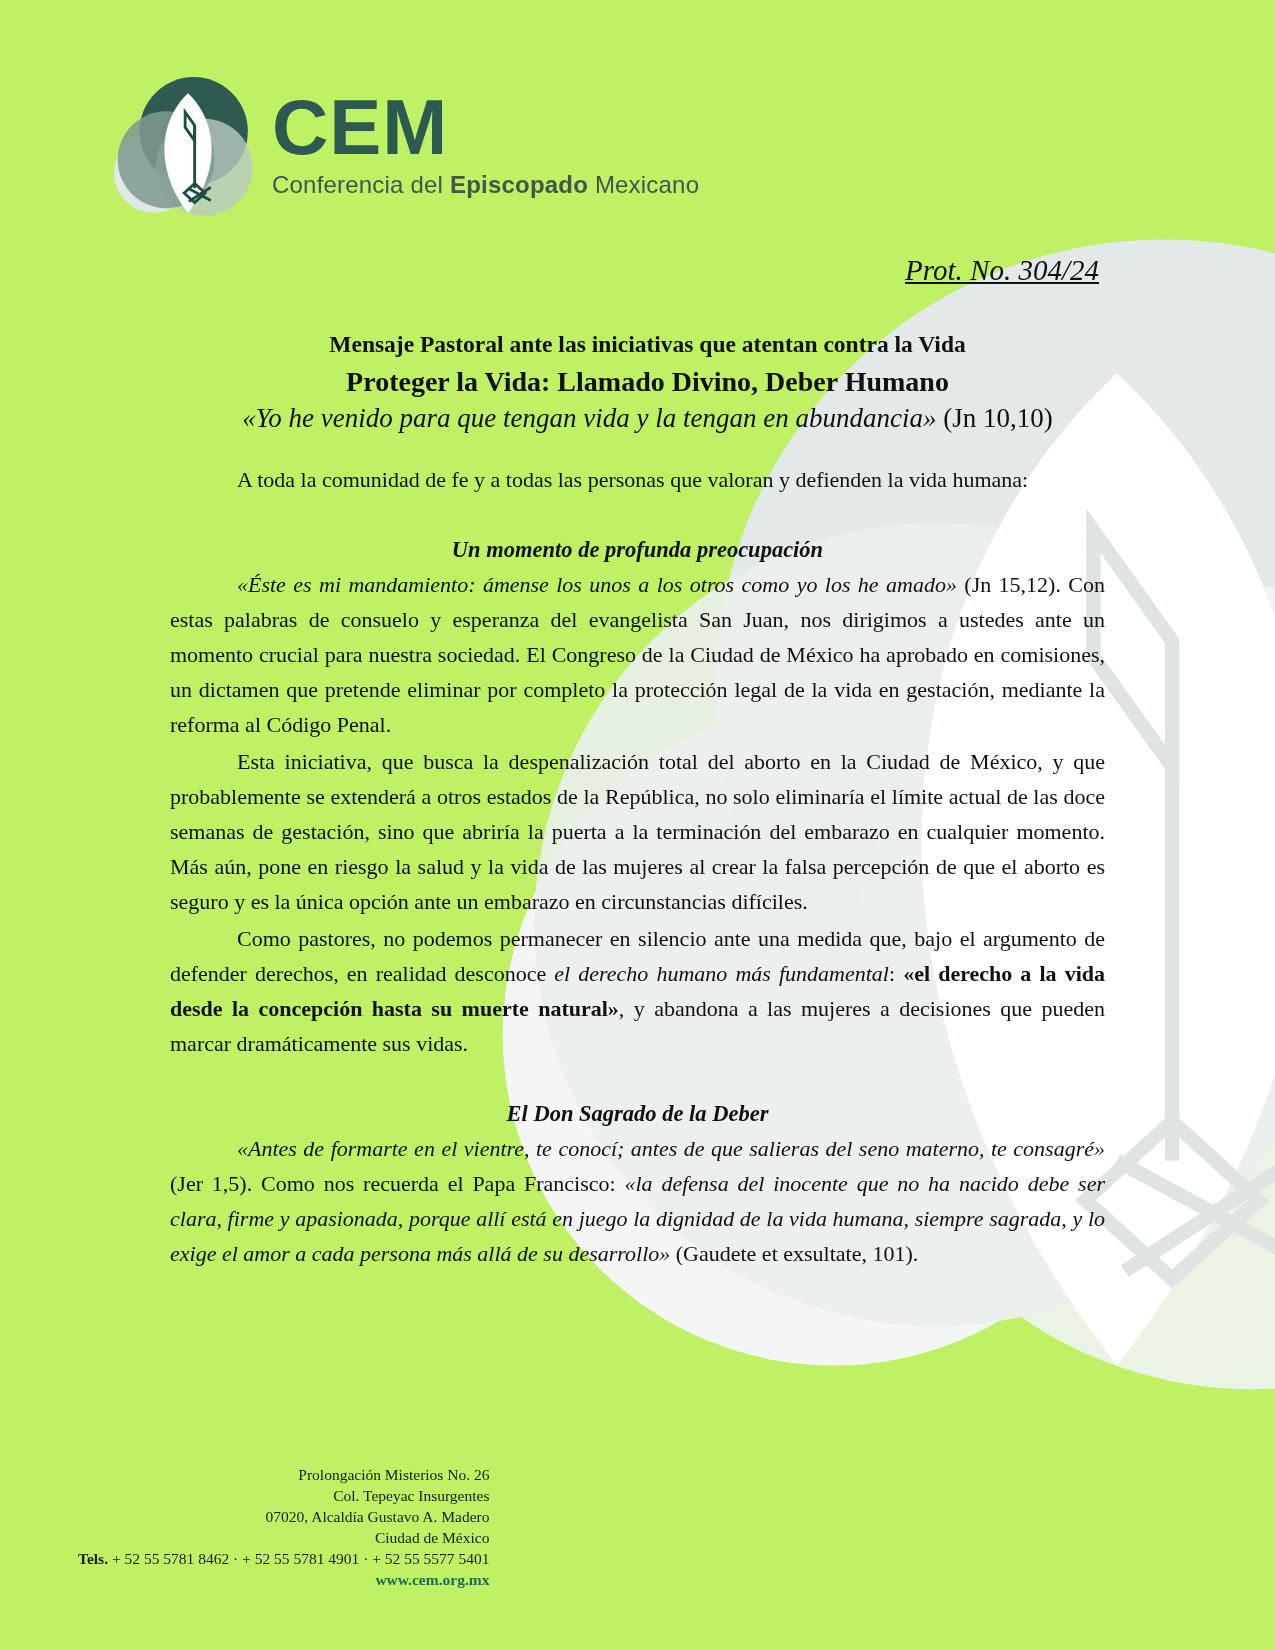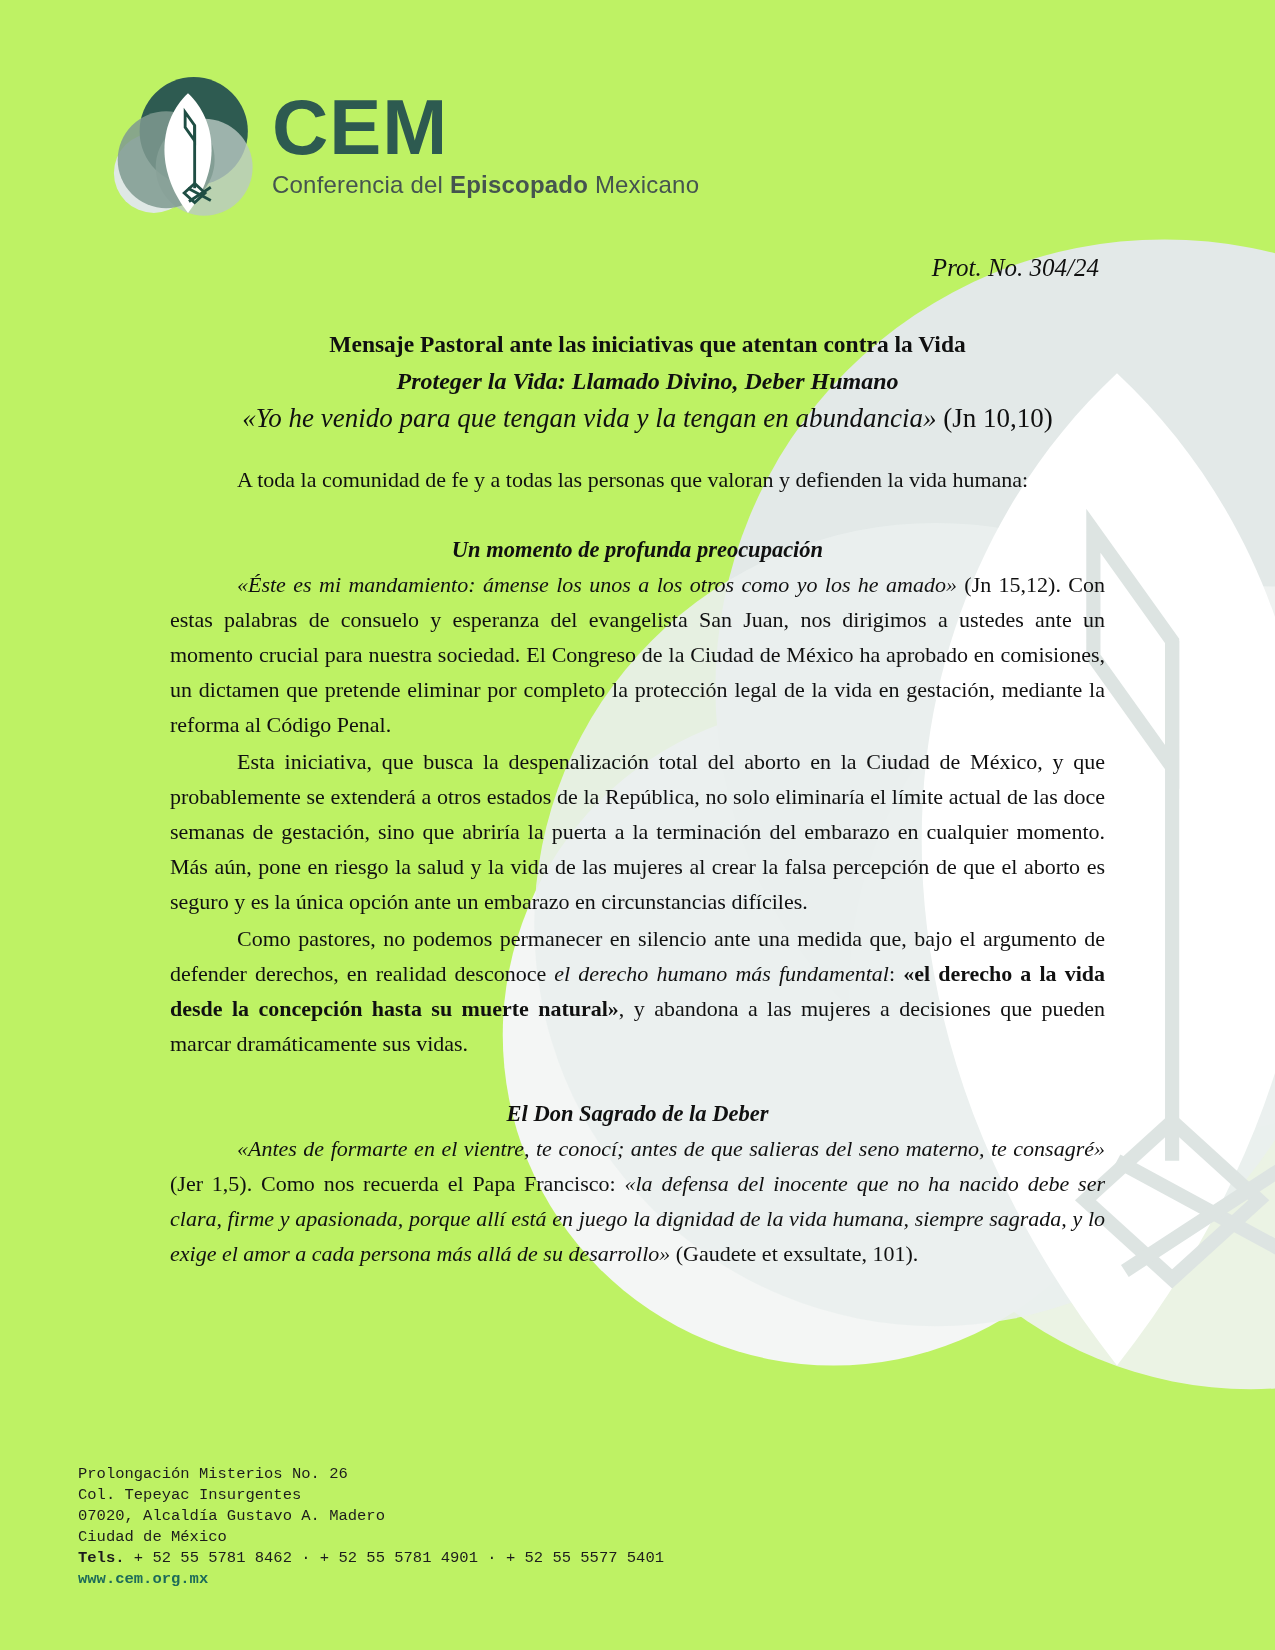--- a/index.html
+++ b/index.html
@@ -12,38 +12,38 @@
   
   .watermark{position:absolute;left:487px;top:200px;width:1260px;height:1197px;z-index:0;}
   
   .logo-row{position:absolute;left:112px;top:72px;display:flex;align-items:center;z-index:2;}
   .logo-mark{width:152px;height:145px;flex:none;}
   .logo-text{margin-left:8px;font-family:"Liberation Sans",sans-serif;}
   .logo-cem{font-size:78px;font-weight:bold;color:var(--brand);line-height:.95;letter-spacing:1px;}
   .logo-tagline{font-size:24px;color:#45544f;margin-top:7px;letter-spacing:.2px;}
   
   .prot{position:absolute;left:170px;right:176px;top:254px;text-align:right;
-        font-style:italic;font-size:25px;z-index:1;}
+        font-style:italic;font-size:29px;z-index:1;text-decoration:underline;}
   
   .title-block{position:absolute;left:180px;width:935px;top:326px;text-align:center;
                line-height:37px;z-index:1;}
   .doc-title{font-weight:bold;font-size:23.5px;}
-  .doc-subtitle{font-weight:bold;font-style:italic;font-size:24px;}
+  .doc-subtitle{font-weight:bold;font-size:28px;}
   .doc-epigraph{font-size:27px;}
   
   .doc-body{position:absolute;left:170px;width:935px;top:462px;z-index:1;
             font-size:22px;line-height:35px;text-align:justify;}
   .body-paragraph{margin:0 0 2px 0;text-indent:67px;}
   .section-heading{margin:35px 0 0 0;font-size:22.5px;font-weight:bold;font-style:italic;
                    text-align:center;line-height:35px;}
   .it{font-style:italic;}
   .bd{font-weight:bold;}
   
   .footer{position:absolute;left:78px;top:1464px;z-index:1;
-          font-family:Liberation Mono, monospace;font-size:15.5px;line-height:21px;color:#1c1c1c;}
+          font-family:Liberation Serif, serif;font-size:15.5px;line-height:21px;color:#1c1c1c;text-align:right;}
   .footer-site{display:block;color:var(--link);font-weight:bold;text-decoration:none;cursor:pointer;}
 </style>
 </head>
 <body>
 
 <div class="page">
 
   <svg class="watermark" viewBox="0 0 160 152" aria-hidden="true">
     <circle cx="44" cy="106" r="42" fill="#f4f6f5"></circle>
     <circle cx="86" cy="62" r="57" fill="#e3e9e8"></circle>

